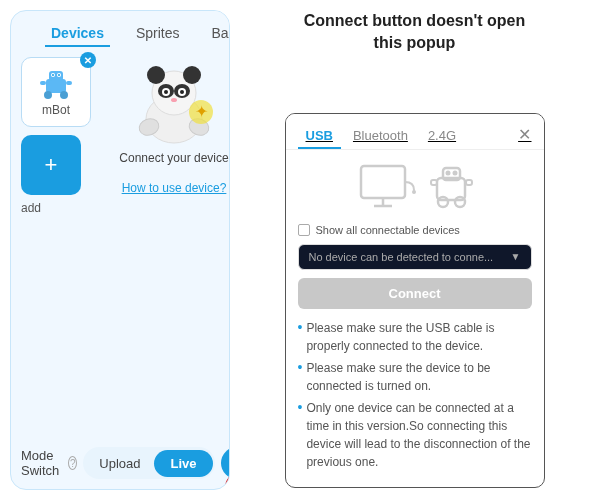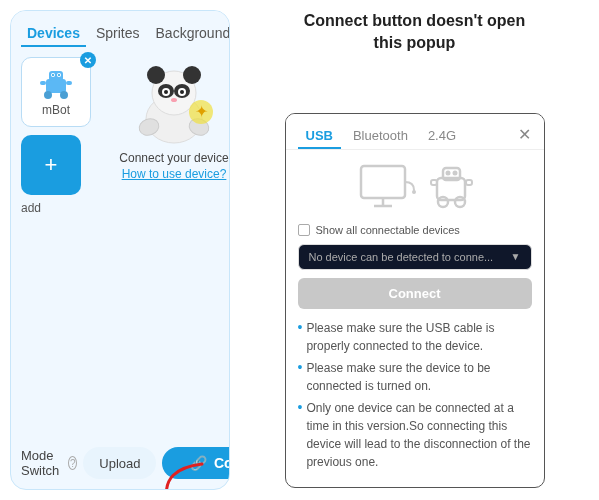--- a/index.html
+++ b/index.html
@@ -32,22 +32,23 @@
       display: flex;
       flex-direction: column;
       overflow: hidden;
       flex-shrink: 0;
     }
 
     .tabs-row {
       display: flex;
       align-items: center;
       padding: 10px 10px 0 10px;
-      gap: 4px;
+      gap: 20px;
       background: #f0f8ff;
+      margin-left: 24px;
     }
 
     .tab {
       font-size: 14px;
       padding: 4px 6px;
       cursor: pointer;
       color: #555;
       border-bottom: 2px solid transparent;
     }
 
@@ -142,21 +143,21 @@
       text-align: right;
       margin-top: 4px;
     }
 
     .how-to-link {
       font-size: 12px;
       color: #1a9de0;
       text-align: left;
       text-decoration: underline;
       cursor: pointer;
-      margin-top: 2px;
+      margin-top: 16px;
     }
 
     .bottom-section {
       padding: 8px 10px 10px 10px;
       display: flex;
       flex-direction: row;
       gap: 6px;
     }
 
     .mode-switch-row {
@@ -263,20 +264,21 @@
       margin: 0 auto;
     }
 
     .popup-tabs {
       display: flex;
       align-items: center;
       padding: 10px 12px 0 12px;
       border-bottom: 1px solid #eee;
       background: #fff;
       gap: 4px;
+      text-decoration: underline;
     }
 
     .popup-tab {
       font-size: 13px;
       padding: 4px 8px;
       cursor: pointer;
       color: #888;
       border-bottom: 2px solid transparent;
     }
 
@@ -456,20 +458,21 @@
       </div>
     </div>
 
     <div class="bottom-section">
       <div class="mode-switch-row">
         <span>Mode Switch</span>
         <div class="help-icon">?</div>
       </div>
       <div class="upload-live-row">
         <button class="upload-btn">Upload</button>
+        <button class="live-btn">Live</button>
       </div>
       <div class="connect-button-row" style="position:relative;">
         <button class="connect-btn">
           <span>🔗</span>
           <span>Connect</span>
         </button>
 
         <svg class="arrow-svg" width="60" height="50" viewBox="0 0 60 50">
           <path d="M 50 5 Q 10 10 15 40" stroke="#e02020" stroke-width="3" fill="none" stroke-linecap="round"></path>
           <polygon points="10,38 18,44 20,34" fill="#e02020"></polygon>

